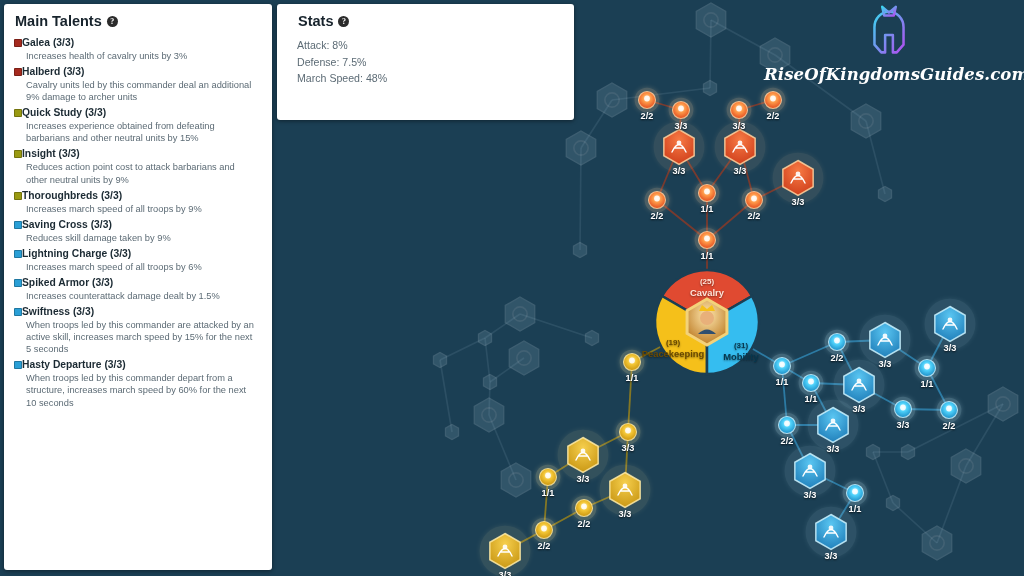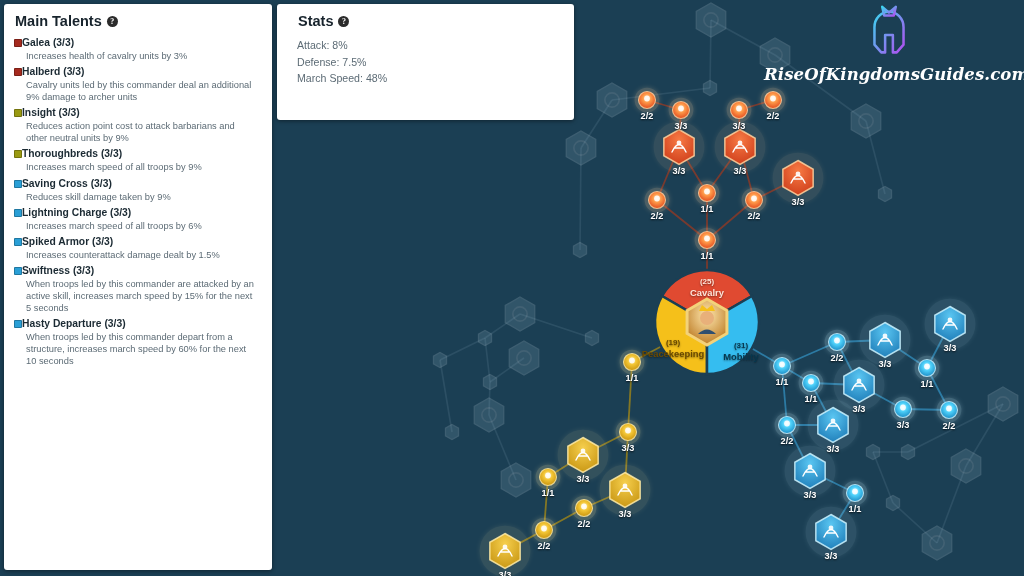--- a/index.html
+++ b/index.html
@@ -570,20 +570,27 @@
       <div class="talent-entry">
         <div class="talent-head">
           <span class="swatch" style="background:#a52a1e"></span>
           <span>Halberd (3/3)</span>
         </div>
         <div class="talent-desc">Cavalry units led by this commander deal an additional 9% damage to archer units</div>
       </div>
       <div class="talent-entry">
         <div class="talent-head">
           <span class="swatch" style="background:#9a9a12"></span>
+          <span>Quick Study (3/3)</span>
+        </div>
+        <div class="talent-desc">Increases experience obtained from defeating barbarians and other neutral units by 15%</div>
+      </div>
+      <div class="talent-entry">
+        <div class="talent-head">
+          <span class="swatch" style="background:#9a9a12"></span>
           <span>Insight (3/3)</span>
         </div>
         <div class="talent-desc">Reduces action point cost to attack barbarians and other neutral units by 9%</div>
       </div>
       <div class="talent-entry">
         <div class="talent-head">
           <span class="swatch" style="background:#9a9a12"></span>
           <span>Thoroughbreds (3/3)</span>
         </div>
         <div class="talent-desc">Increases march speed of all troops by 9%</div>

